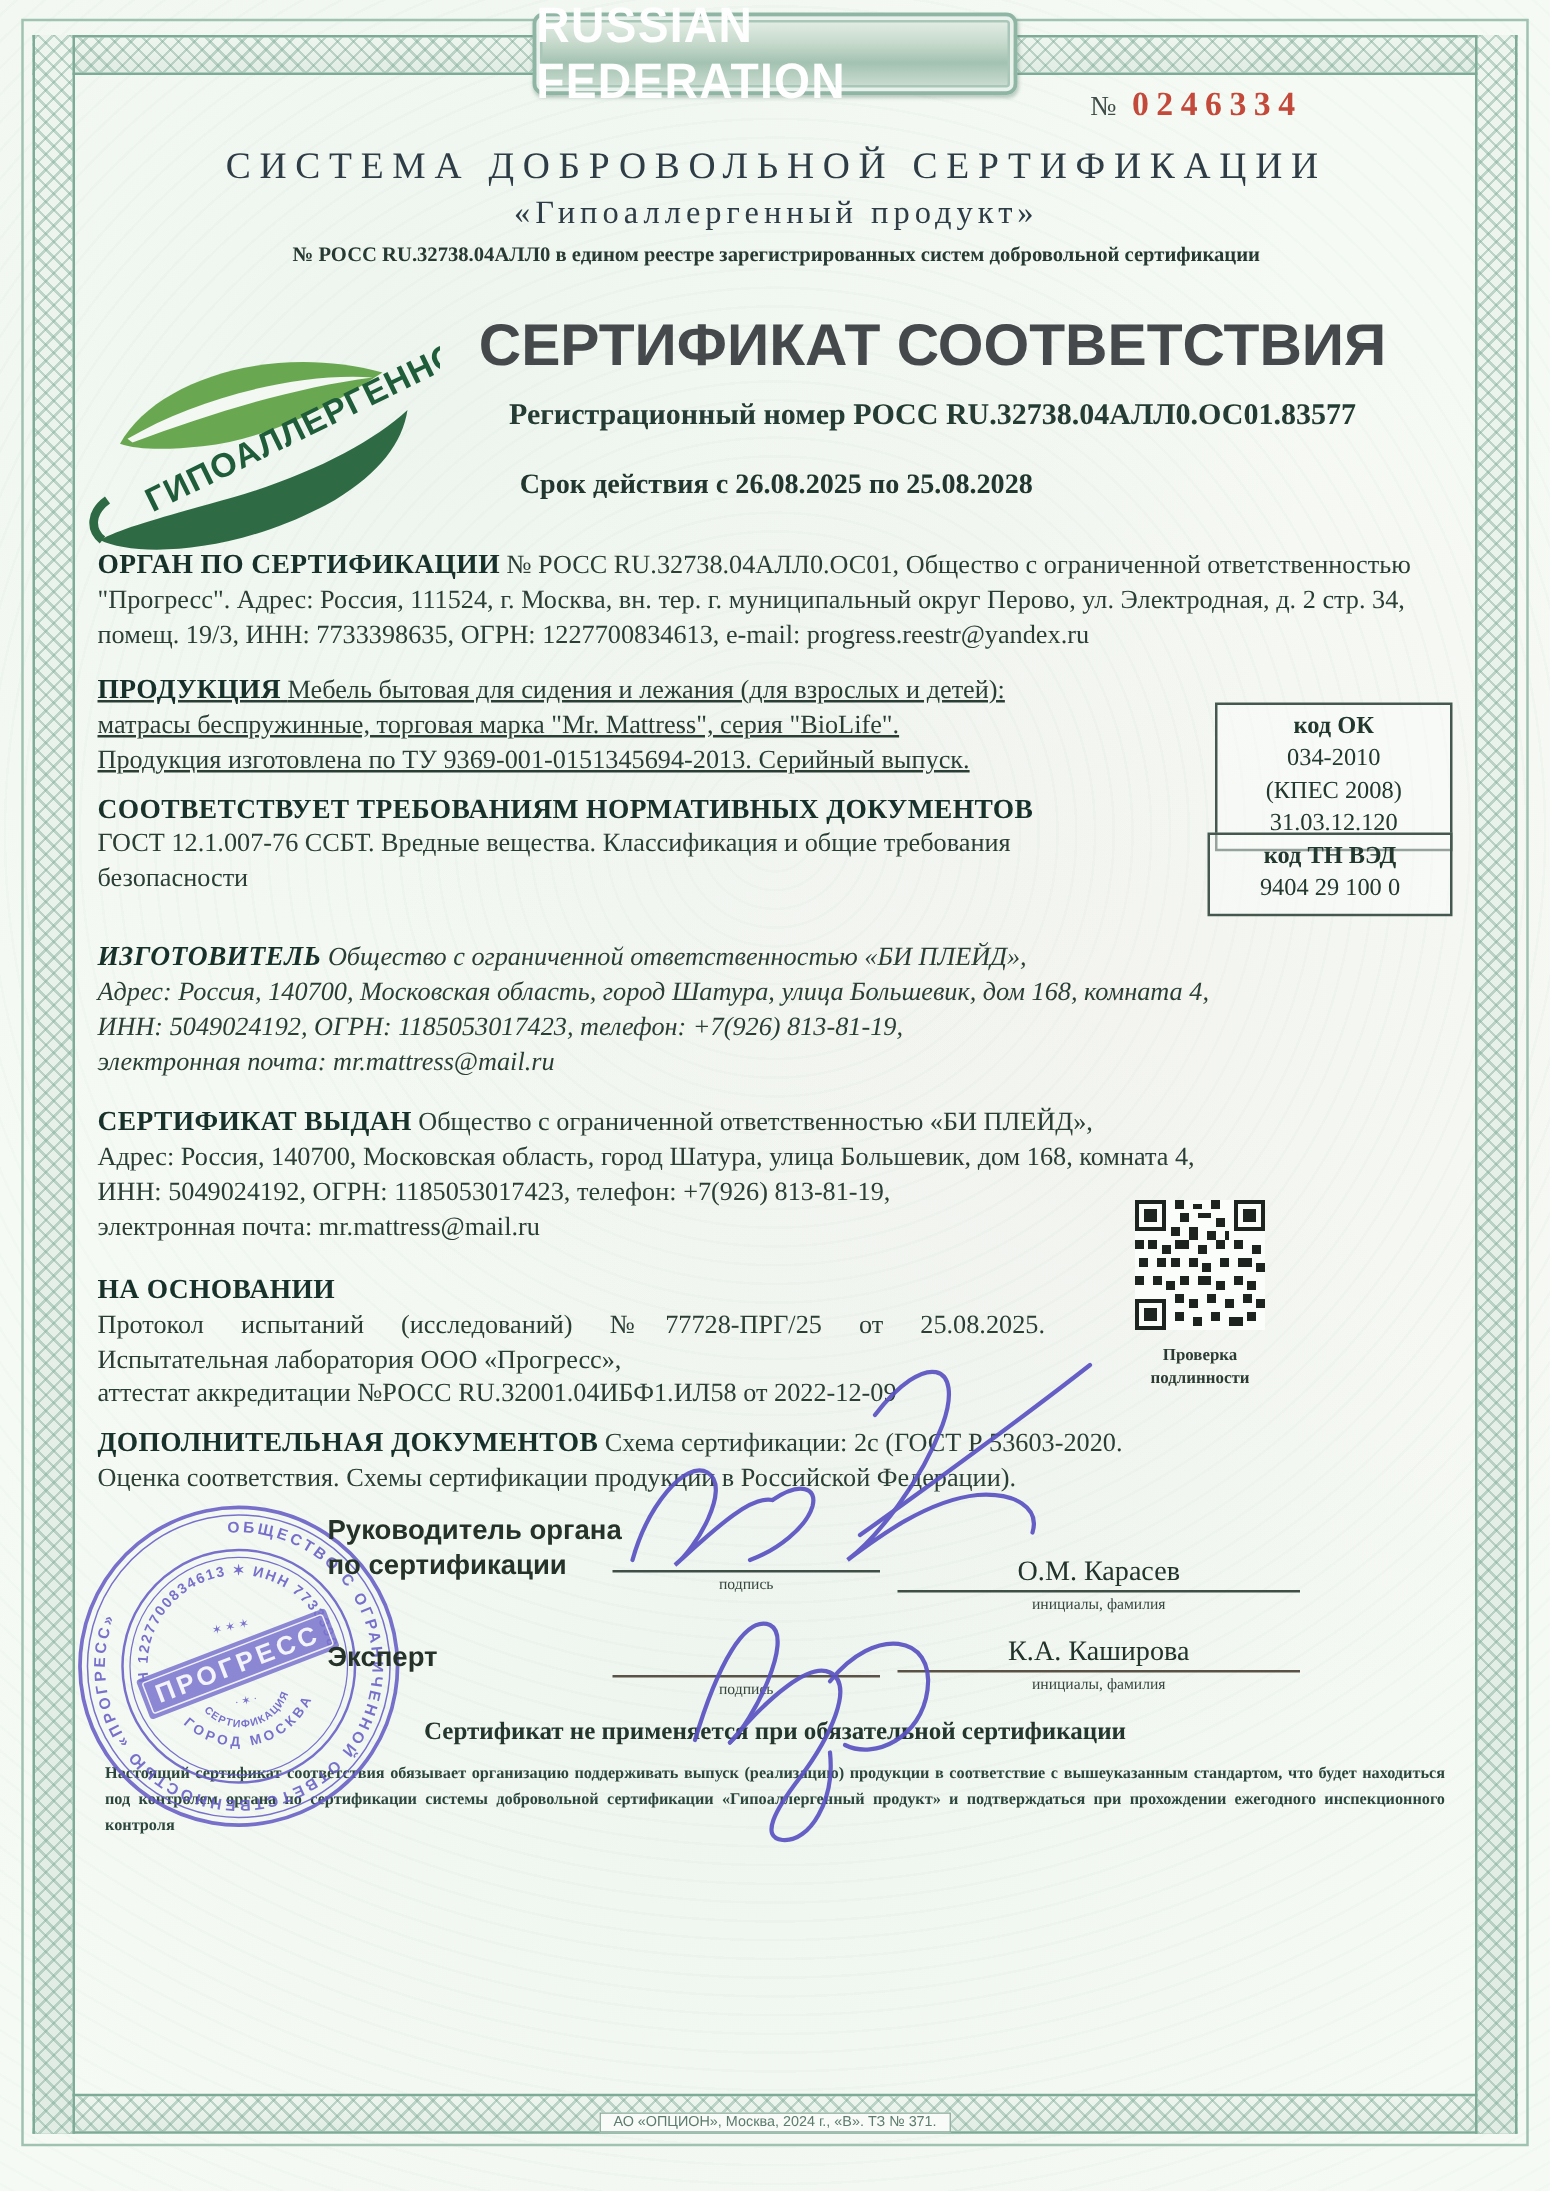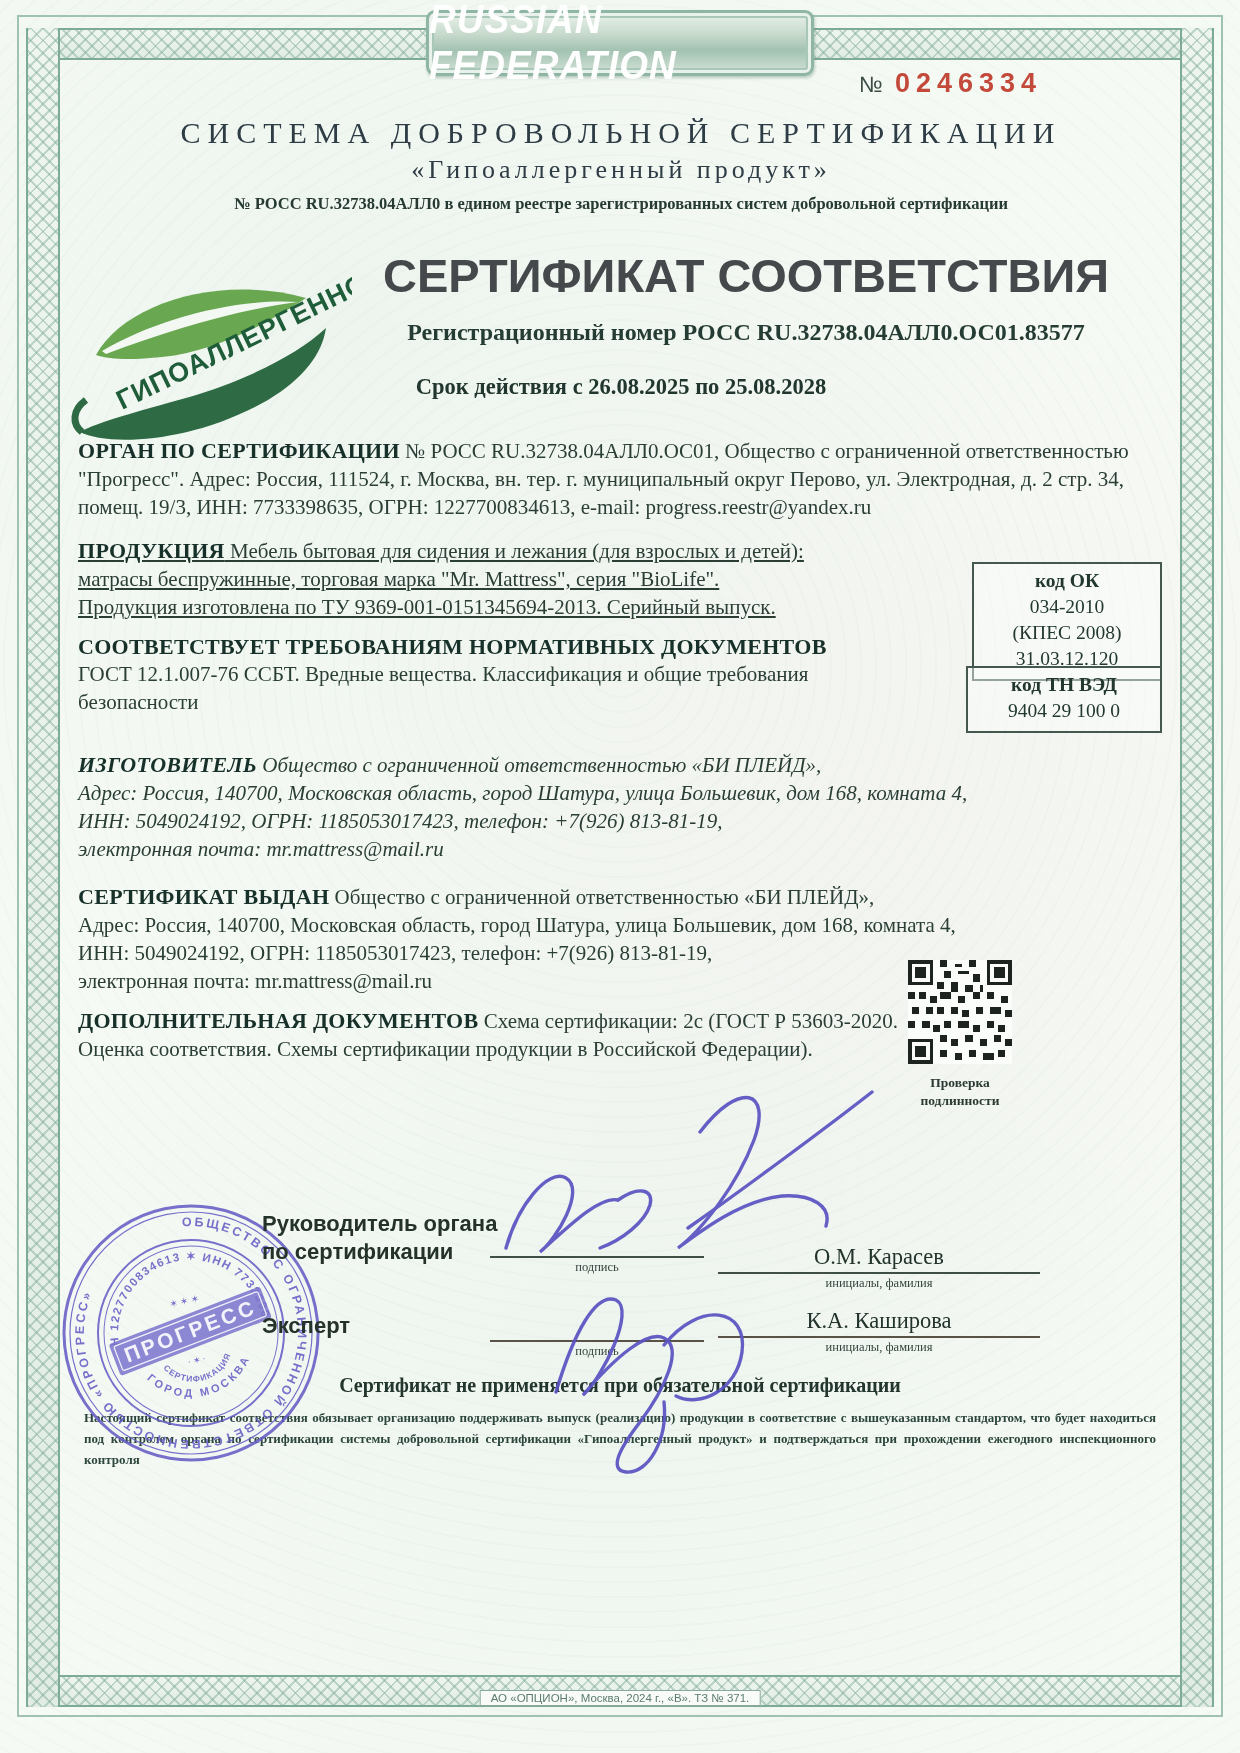--- a/index.html
+++ b/index.html
@@ -24,26 +24,26 @@
   .band-top{left:26px;right:26px;top:28px;height:28px;border-top:2px solid #7dab97;border-bottom:2px solid #7dab97;}
   .band-bottom{left:26px;right:26px;bottom:46px;height:28px;border-top:2px solid #7dab97;border-bottom:2px solid #7dab97;}
   .band-left{left:26px;top:28px;bottom:46px;width:30px;border-left:2px solid #7dab97;border-right:2px solid #7dab97;}
   .band-right{right:26px;top:28px;bottom:46px;width:30px;border-left:2px solid #7dab97;border-right:2px solid #7dab97;}
   
   .badge{position:absolute;top:10px;left:50%;transform:translateX(-50%);
     width:382px;height:60px;z-index:6;border-radius:9px;
     border:3px solid #8fb5a4;
     box-shadow: inset 0 0 0 3px rgba(255,255,255,.75), inset 0 0 0 5px #a9c7b8, 1px 2px 3px rgba(80,120,100,.35);
     background:linear-gradient(180deg,#e9f1ea 0%,#c4d8ca 38%,#a3c2b1 62%,#d2e2d6 100%);
-    display:flex;align-items:center;justify-content:center;font-style:italic;}
+    display:flex;align-items:center;justify-content:center;}
   .badge span{font-family:"Liberation Sans",sans-serif;font-weight:bold;font-size:37px;letter-spacing:1px;color:#fdfefd;
     transform:scaleY(1.08);
     text-shadow:1px 1px 0 #6d9884,-1px -1px 0 #94b9a8,2px 2px 2px rgba(55,95,80,.55),-1px 1px 0 #7ba violet;}
   
-  .serial{position:absolute;top:68px;right:198px;z-index:6;font-family:Liberation Sans, sans-serif;font-size:27px;}
+  .serial{position:absolute;top:68px;right:198px;z-index:6;font-family:Liberation Serif, serif;font-size:27px;}
   .serial .lbl{color:#3e4c47;}
   .serial .num{color:#c3493a;letter-spacing:6px;margin-left:12px;font-weight:bold;}
   
   .content{position:absolute;left:78px;top:116px;width:1086px;z-index:2;}
   .sys1{margin:0;text-align:center;font-size:30px;letter-spacing:7px;color:#2e3c45;}
   .sys2{margin:5px 0 0;text-align:center;font-size:26px;letter-spacing:4px;color:#2e3c45;}
   .sys3{margin:9px 0 0;text-align:center;font-size:16.5px;font-weight:bold;color:#263a33;}
   
   .title-zone{position:relative;margin-top:34px;min-height:176px;}
   .logo-svg{position:absolute;left:-12px;top:10px;width:286px;height:196px;}
@@ -165,20 +165,26 @@
       <p>электронная почта: mr.mattress@mail.ru</p>
     </div>
 
     <div class="sec mt18">
       <p><b class="lbl">СЕРТИФИКАТ ВЫДАН</b> <span>Общество с ограниченной ответственностью «БИ ПЛЕЙД»,</span></p>
       <p>Адрес: Россия, 140700, Московская область, город Шатура, улица Большевик, дом 168, комната 4,</p>
       <p>ИНН: 5049024192, ОГРН: 1185053017423, телефон: +7(926) 813-81-19,</p>
       <p>электронная почта: mr.mattress@mail.ru</p>
     </div>
 
+    <div class="sec mt20">
+      <p><b class="lbl">НА ОСНОВАНИИ</b></p>
+      <p class="basis-l1">Протокол испытаний (исследований) №77728-ПРГ/25 от 25.08.2025.</p>
+      <p>Испытательная лаборатория ООО «Прогресс»,</p>
+      <p>аттестат аккредитации №РОСС RU.32001.04ИБФ1.ИЛ58 от 2022-12-09</p>
+    </div>
 
     <div class="sec" style="margin-top:10px;">
       <p class="w830"><b class="lbl">ДОПОЛНИТЕЛЬНАЯ ДОКУМЕНТОВ</b> <span>Схема сертификации: 2с (ГОСТ Р 53603-2020. Оценка соответствия. Схемы сертификации продукции в Российской Федерации).</span></p>
     </div>
   </div>
 
   <div class="qr-wrap">
     <svg width="104" height="104" viewBox="0 0 29 29" shape-rendering="crispEdges">
       <rect x="0" y="0" width="29" height="29" fill="#fbfdfb"></rect>
       <g fill="#1d2420">

